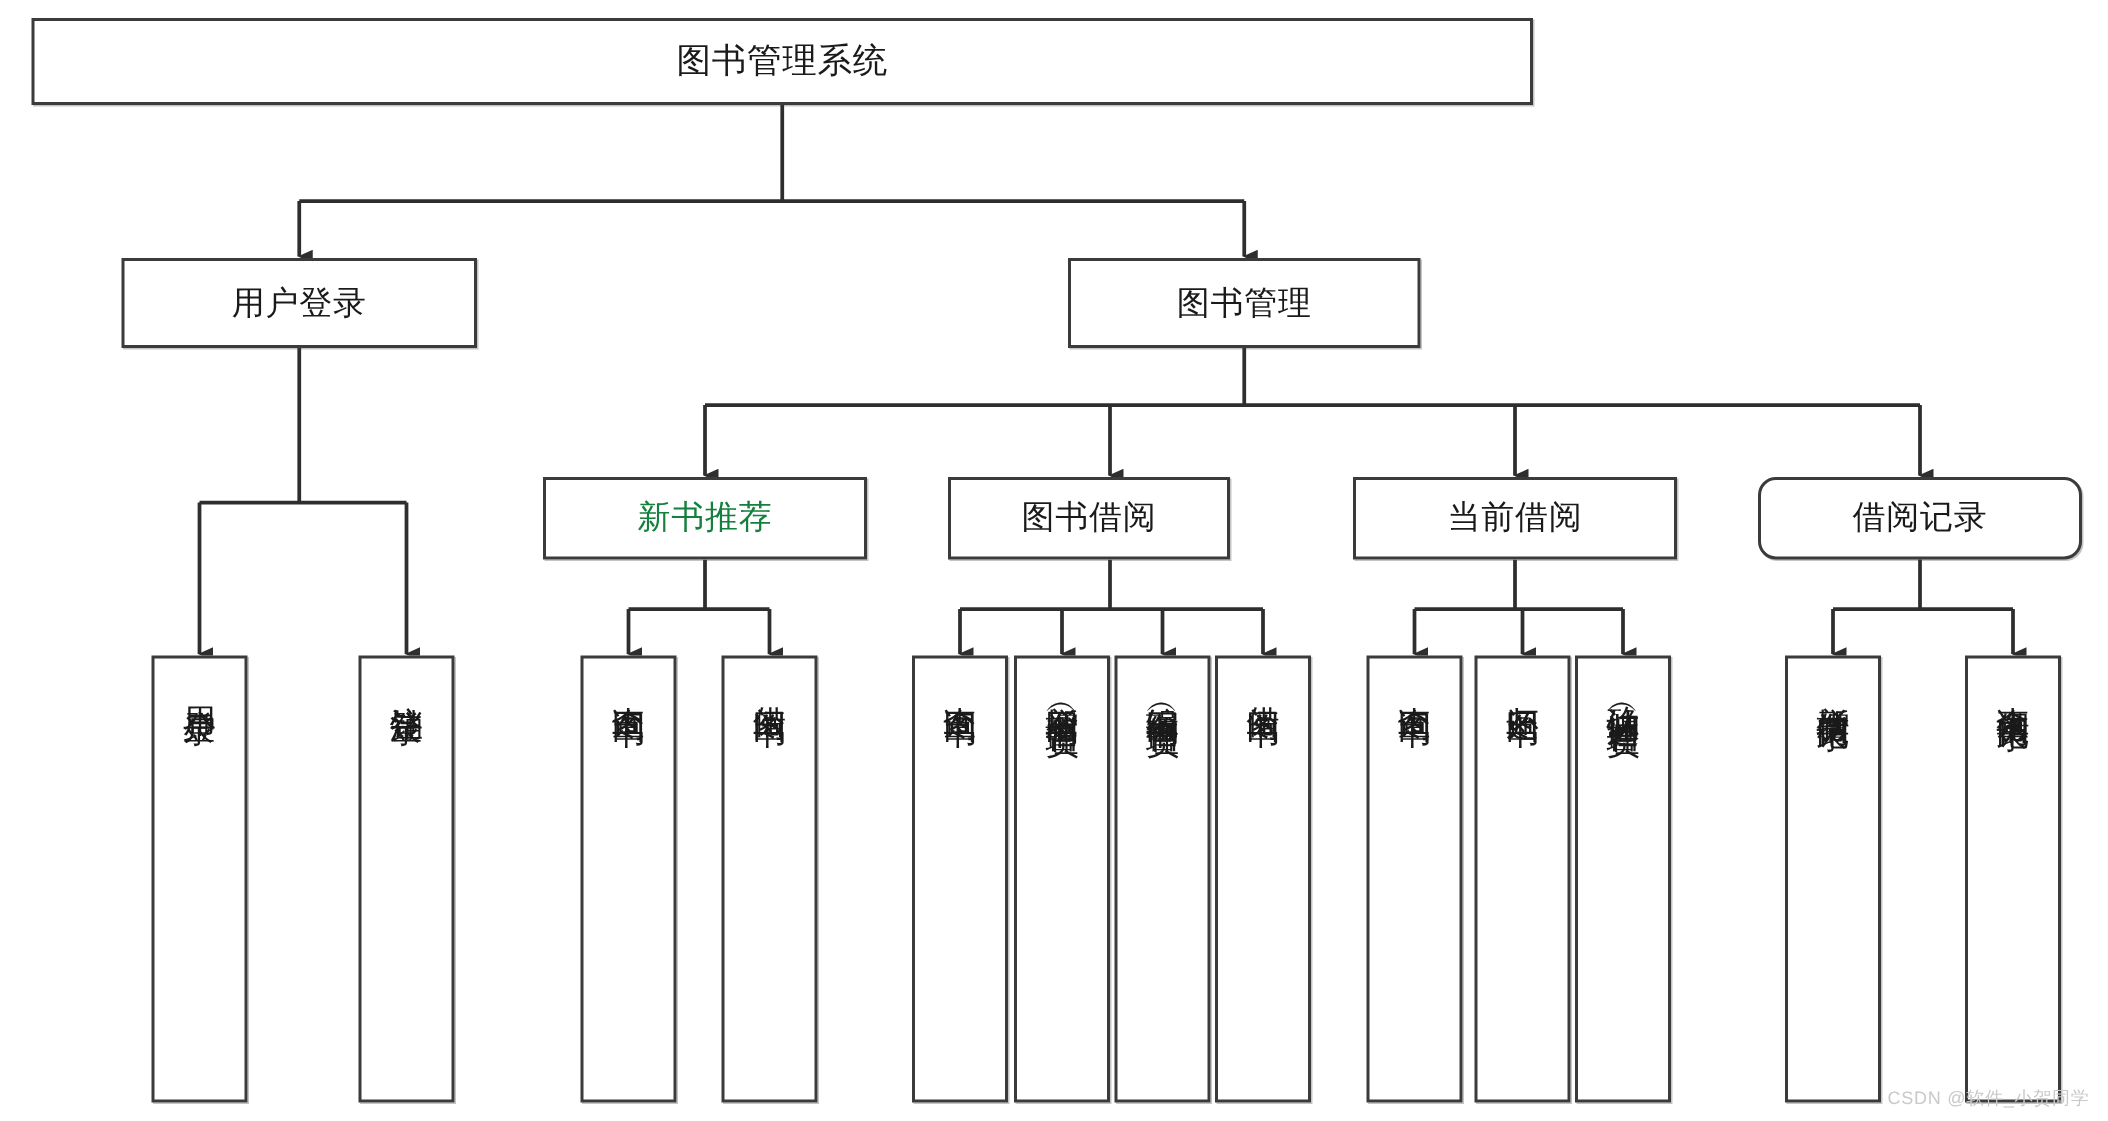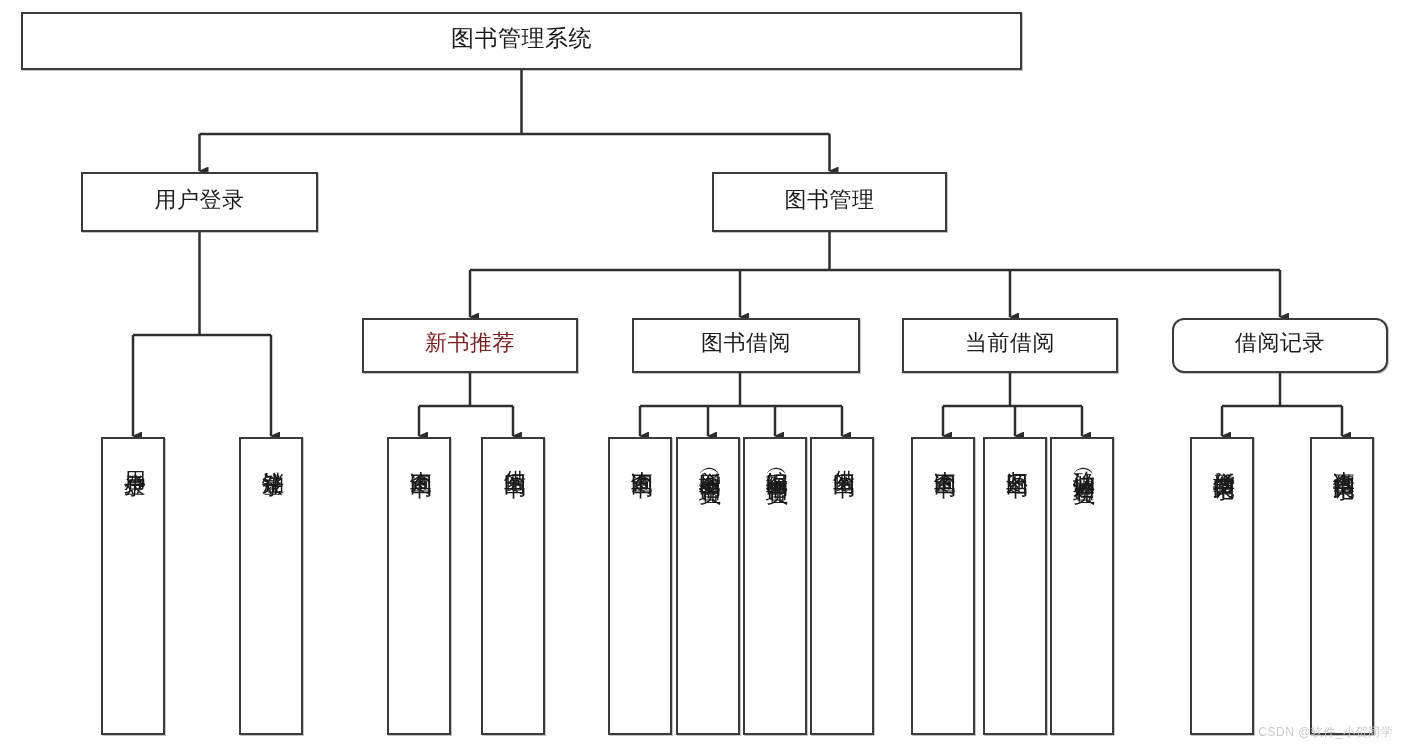--- a/index.html
+++ b/index.html
@@ -34,21 +34,20 @@
     align-items: center;
     justify-content: center;
     box-shadow: 1px 1px 0 rgba(60,60,60,0.30);
   }
   .node-label {
     color: #1a1a1a;
     text-align: center;
     line-height: 1.12;
     white-space: pre;
     letter-spacing: 0.5px;
-    font-family: Liberation Mono, monospace;
   }
   .node.horizontal .node-label {
     font-size: 22px;
   }
   .node.root .node-label {
     font-size: 23px;
   }
   .node.vertical {
     align-items: flex-start;
     justify-content: center;
@@ -122,23 +121,23 @@
       <div class="node horizontal root" style="left: 21px; top: 12px; width: 1001px; height: 58px; border-color: rgb(59, 59, 59); background: rgb(255, 255, 255);">
         <span class="node-label" style="color: rgb(26, 26, 26);">图书管理系统</span>
       </div>
       <div class="node horizontal" style="left: 81px; top: 172px; width: 237px; height: 60px; border-color: rgb(59, 59, 59); background: rgb(255, 255, 255);">
         <span class="node-label" style="color: rgb(26, 26, 26);">用户登录</span>
       </div>
       <div class="node horizontal" style="left: 712px; top: 172px; width: 235px; height: 60px; border-color: rgb(59, 59, 59); background: rgb(255, 255, 255);">
         <span class="node-label" style="color: rgb(26, 26, 26); text-align: right;">图书管理</span>
       </div>
       <div class="node horizontal" style="left: 362px; top: 318px; width: 216px; height: 55px; border-color: rgb(59, 59, 59); background: rgb(255, 255, 255);">
-        <span class="node-label" style="color: #7f1d1d;">新书推荐</span>
+        <span class="node-label" style="color: #15803d;">新书推荐</span>
       </div>
-      <div class="node horizontal" style="left: 632px; top: 318px; width: 228px; height: 55px; border-color: rgb(59, 59, 59); background: rgb(255, 255, 255);">
+      <div class="node horizontal" style="left: 632px; top: 318px; width: 188px; height: 55px; border-color: rgb(59, 59, 59); background: rgb(255, 255, 255);">
         <span class="node-label" style="color: rgb(26, 26, 26);">图书借阅</span>
       </div>
       <div class="node horizontal" style="left: 902px; top: 318px; width: 216px; height: 55px; border-color: rgb(59, 59, 59); background: rgb(255, 255, 255);">
         <span class="node-label" style="color: rgb(26, 26, 26);">当前借阅</span>
       </div>
       <div class="node horizontal" style="left: 1172px; top: 318px; width: 216px; height: 55px; border-color: rgb(59, 59, 59); background: rgb(255, 255, 255); border-radius: 12px;">
         <span class="node-label" style="color: rgb(26, 26, 26);">借阅记录</span>
       </div>
       <div class="node vertical" style="left: 101px; top: 437px; width: 64px; height: 298px; border-color: rgb(59, 59, 59); background: rgb(255, 255, 255);">
         <span class="node-label" style="color: rgb(26, 26, 26);">用户登录</span>

